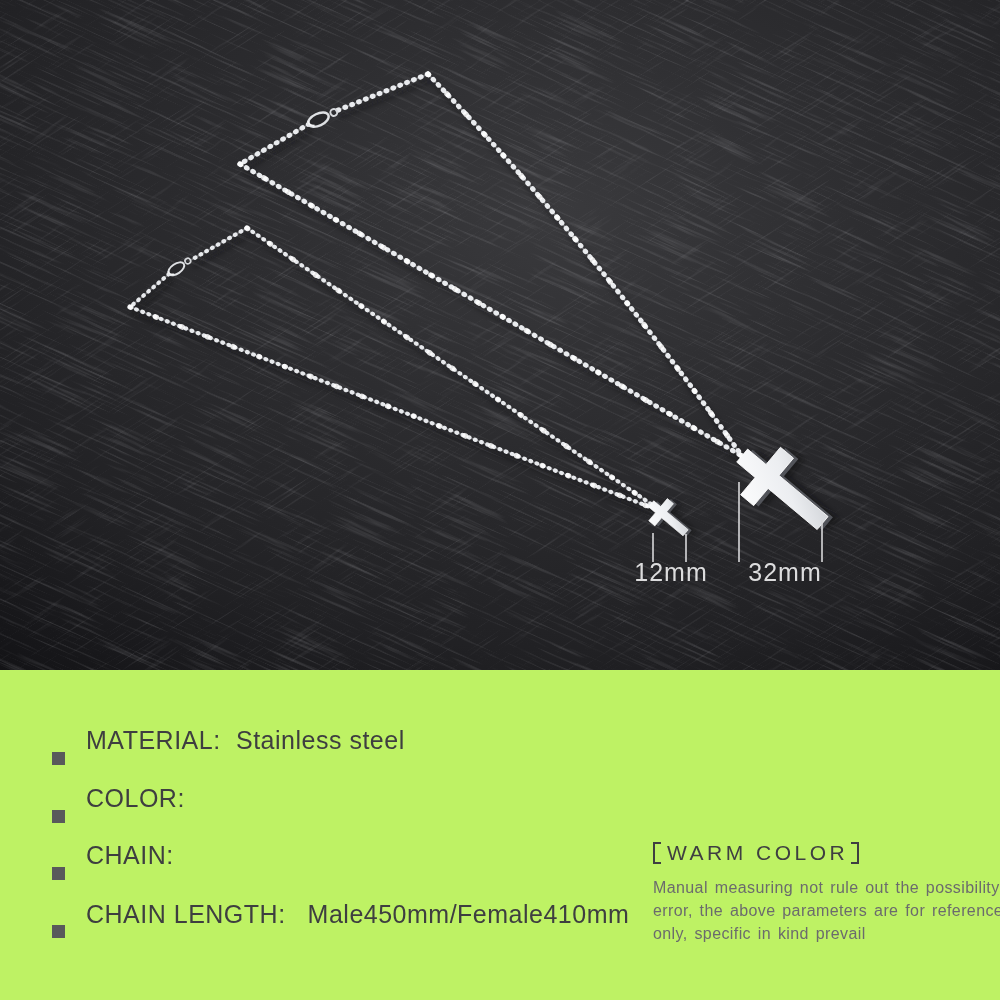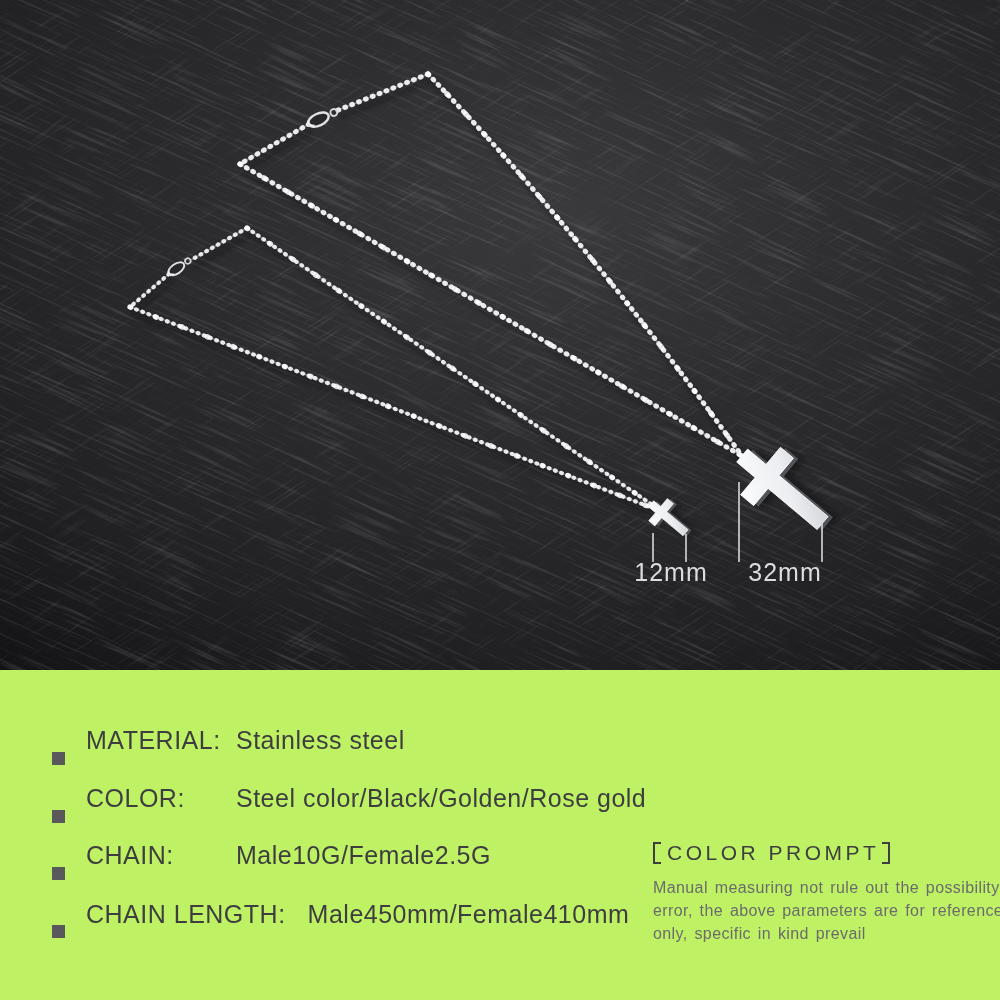--- a/index.html
+++ b/index.html
@@ -170,36 +170,34 @@
     <div class="bullet b1"></div>
     <div class="bullet b2"></div>
     <div class="bullet b3"></div>
 
     <div class="spec-row r0">
       <span class="spec-label">MATERIAL:</span>
       <span class="spec-value">Stainless steel</span>
     </div>
     <div class="spec-row r1">
       <span class="spec-label">COLOR:</span>
-      <span class="spec-value">Steel color/Black/Golden/Rose gold</span>
     </div>
     <div class="spec-row r2">
       <span class="spec-label">CHAIN:</span>
-      <span class="spec-value">Male10G/Female2.5G</span>
     </div>
     <div class="spec-row r3">
       <span class="spec-label">CHAIN LENGTH:</span>
       <span class="spec-value">Male450mm/Female410mm</span>
     </div>
   </div>
 
   <div class="warm">
     <div class="wp-title">
       <span class="lb lb-open"></span>
-      <span>COLOR PROMPT</span>
+      <span>WARM COLOR</span>
       <span class="lb lb-close"></span>
     </div>
     <div class="wp-body">
       <div>Manual measuring not rule out the possibility of</div>
       <div>error, the above parameters are for reference</div>
       <div>only, specific in kind prevail</div>
     </div>
   </div>
 
 </div>

